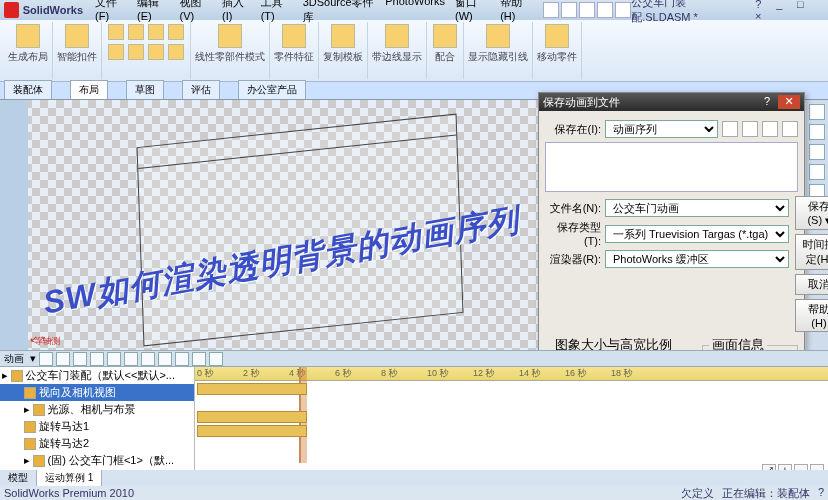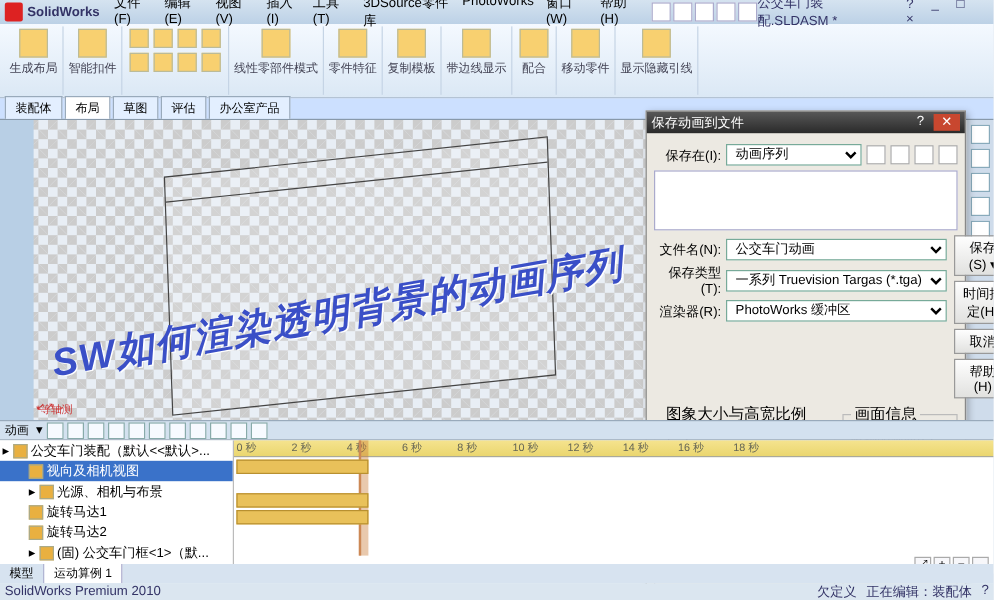--- a/index.html
+++ b/index.html
@@ -19,21 +19,21 @@
 
 .ribbon { height: 62px; background: linear-gradient(#f4f9ff,#dbe8f5); display:flex; padding:2px 4px; border-bottom:1px solid #a8b8cc; overflow:hidden; }
 .ribbon .grp { display:flex; flex-direction:column; align-items:center; border-right:1px solid #c5d4e5; padding:0 4px; }
 .ribbon .grp .ic { width:24px;height:24px;background:#f8d070;border:1px solid #bb9; margin:2px; }
 .ribbon .grp .lbl { font-size:10px;color:#445;white-space:nowrap; }
 .ribbon .grp.sm .ic{width:16px;height:16px;}
 .ribbon .row { display:flex; }
 
 
 .tabs { height: 18px; background:#cce0ff; display:flex; align-items:flex-end; padding-left:4px; border-bottom:1px solid #8899aa; }
-.tabs span { padding:2px 8px; background:#e3efff; margin-right:2px; border:1px solid #9ab; border-bottom:none; font-size:10px; }
+.tabs span { padding:2px 8px; background:#e3efff; margin-right:18px; border:1px solid #9ab; border-bottom:none; font-size:10px; }
 .tabs span.act { background:#fff; }
 
 
 .viewport { position:absolute; left:0; top:100px; width:540px; height:250px;
   background-image:
     linear-gradient(45deg,#ccc 25%,transparent 25%),
     linear-gradient(-45deg,#ccc 25%,transparent 25%),
     linear-gradient(45deg,transparent 75%,#ccc 75%),
     linear-gradient(-45deg,transparent 75%,#ccc 75%);
   background-size:16px 16px;
@@ -173,25 +173,25 @@
   <div class="grp">
       <div class="ic"></div>
       <span class="lbl">带边线显示</span>
     </div>
   <div class="grp">
       <div class="ic"></div>
       <span class="lbl">配合</span>
     </div>
   <div class="grp">
       <div class="ic"></div>
+      <span class="lbl">显示隐藏引线</span>
+    </div>
+  <div class="grp">
+      <div class="ic"></div>
       <span class="lbl">移动零件</span>
-    </div>
-  <div class="grp">
-      <div class="ic"></div>
-      <span class="lbl">显示隐藏引线</span>
     </div>
 </div>
 
 <div class="tabs">
   <span>装配体</span>
   <span class="act">布局</span>
   <span>草图</span>
   <span>评估</span>
   <span>办公室产品</span>
 </div>

